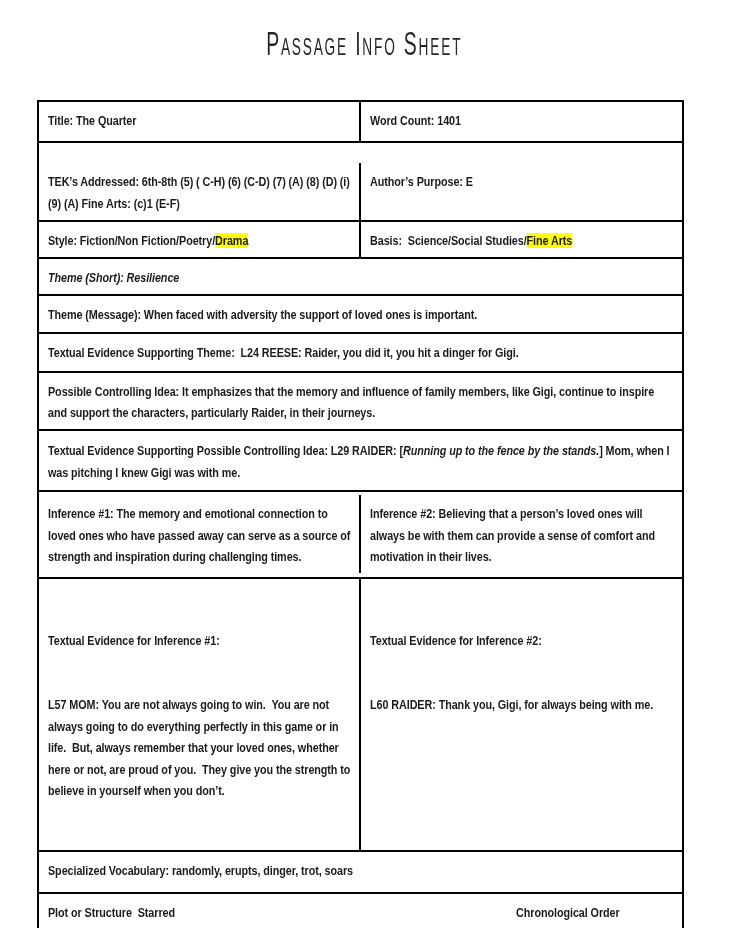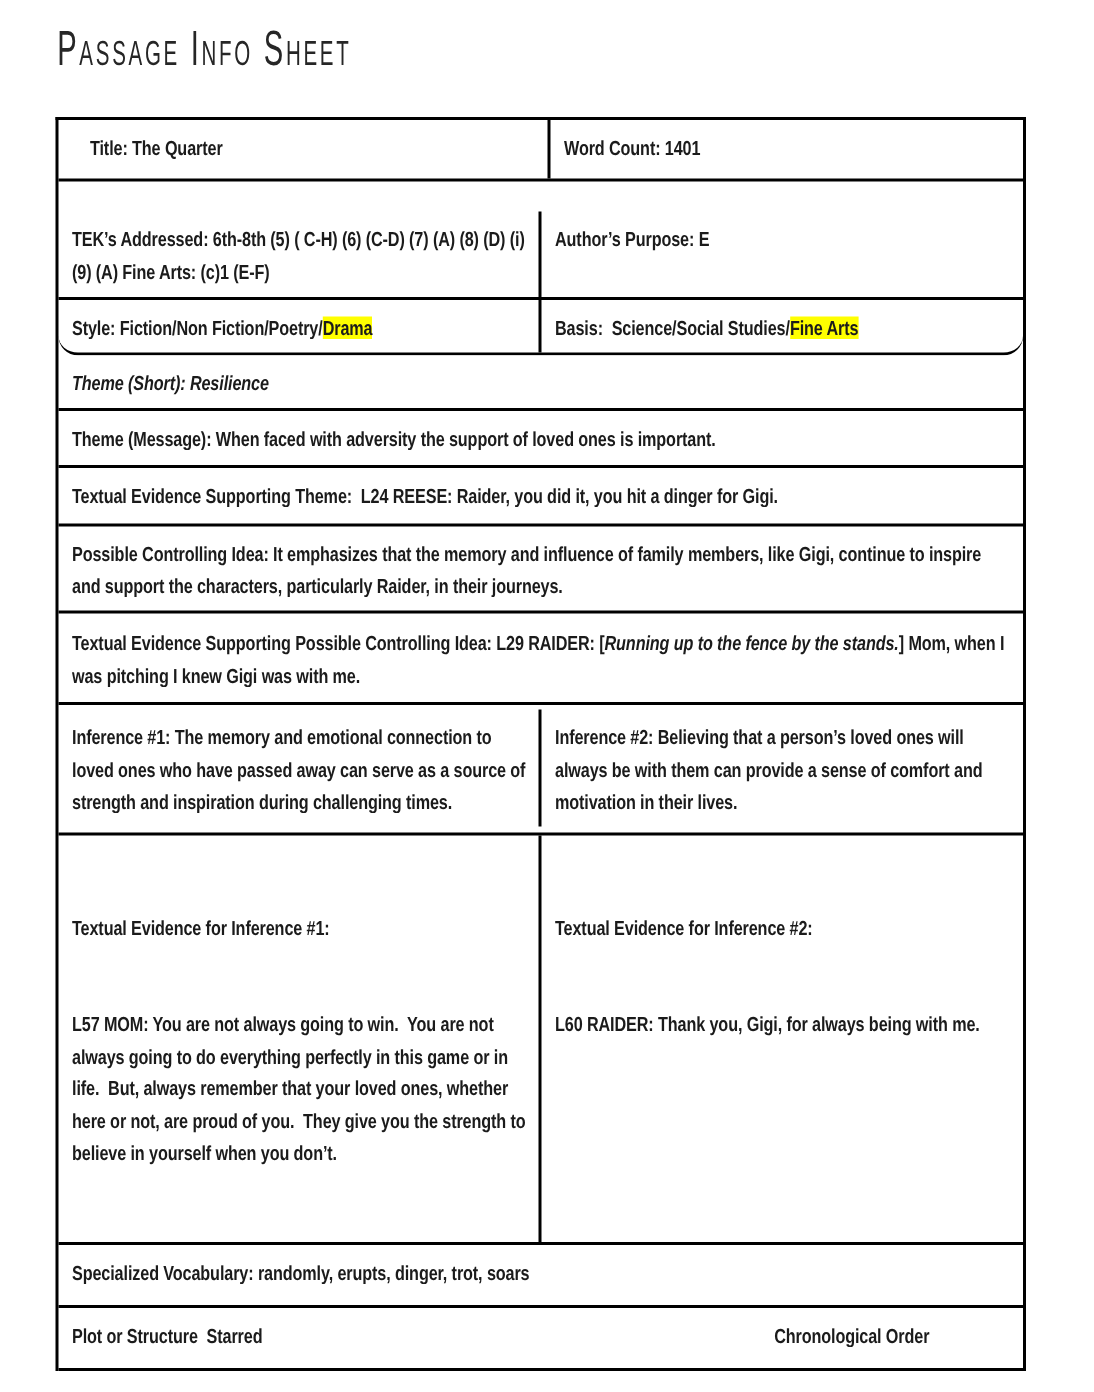--- a/index.html
+++ b/index.html
@@ -7,23 +7,23 @@
   .page {
     position: relative;
     width: 729px;
     height: 928px;
     background: #ffffff;
     font-family: "Liberation Sans", sans-serif;
     color: #1b1b1b;
     overflow: hidden;
   }
   .doc-title-wrap {
-    padding-top: 14px;
-    text-align: left;
-    height: 78px;
+    padding-top: 26px;
+    text-align: center;
+    height: 100px;
   }
   .doc-title {
     display: inline-block;
     font-family: "Liberation Sans", sans-serif;
     font-variant: small-caps;
     font-weight: normal;
     font-size: 27px;
     letter-spacing: 2.5px;
     color: #262626;
     transform: scale(0.72, 1.22);
@@ -56,23 +56,23 @@
     font-size: 13.5px;
     line-height: 21.5px;
     letter-spacing: -0.1px;
     white-space: pre-wrap;
   }
   .hl { background: #ffff00; }
   .ital { font-style: italic; }
   .split { display: flex; justify-content: space-between; }
   .split .right-part { padding-right: 68px; }
   
-  .r1  { min-height: 41px; padding-left: 12px; }
+  .r1  { min-height: 41px; }
   .r2  { min-height: 59px; margin-top: 20px; }
-  .r3  { min-height: 36px; border-radius: 13px; }
+  .r3  { min-height: 36px; }
   .r4  { min-height: 37px; font-style: italic; }
   .r5  { min-height: 38px; }
   .r6  { min-height: 39px; }
   .r7  { min-height: 58px; }
   .r8  { min-height: 61px; align-items: center; }
   .r9  { min-height: 87px; align-items: center; }
   .r10 { min-height: 140px; }
   .r11 { min-height: 42px; }
   .r12 { min-height: 42px; }
 </style>

